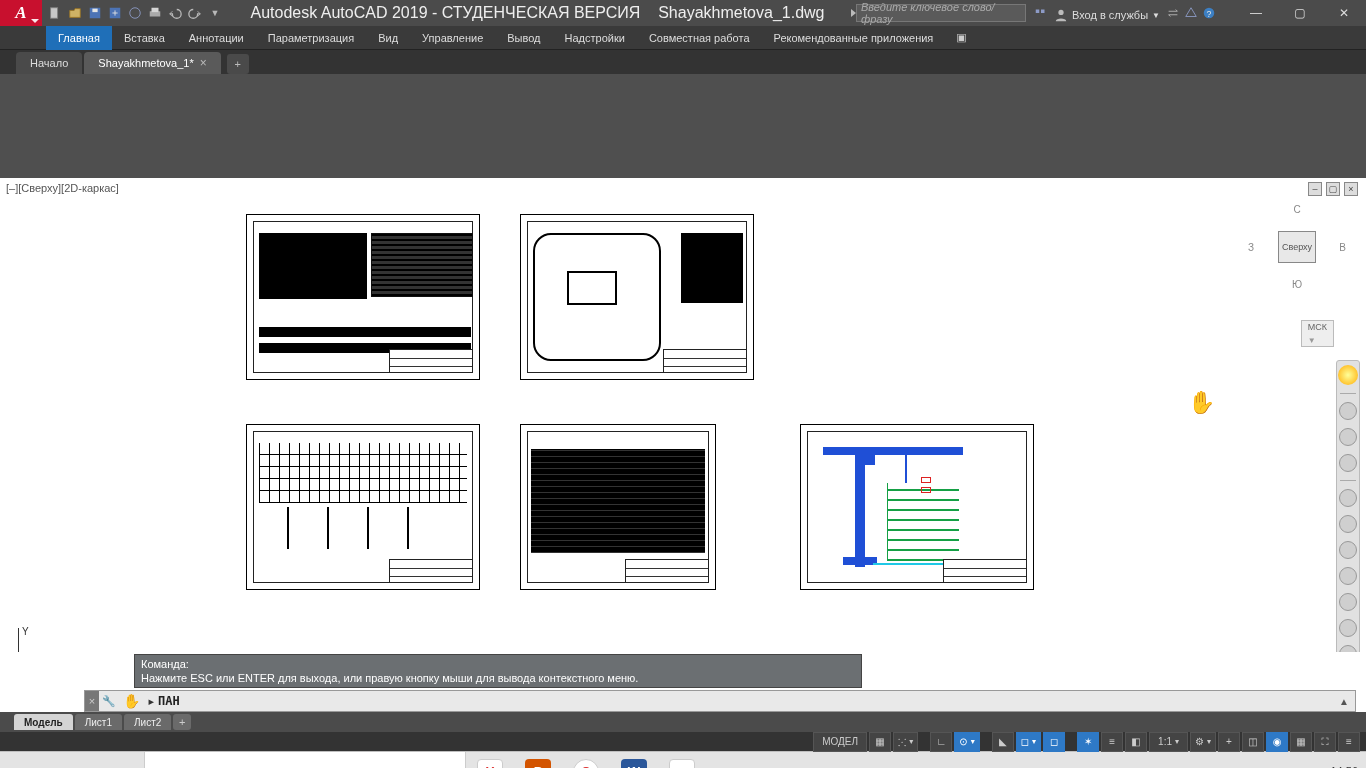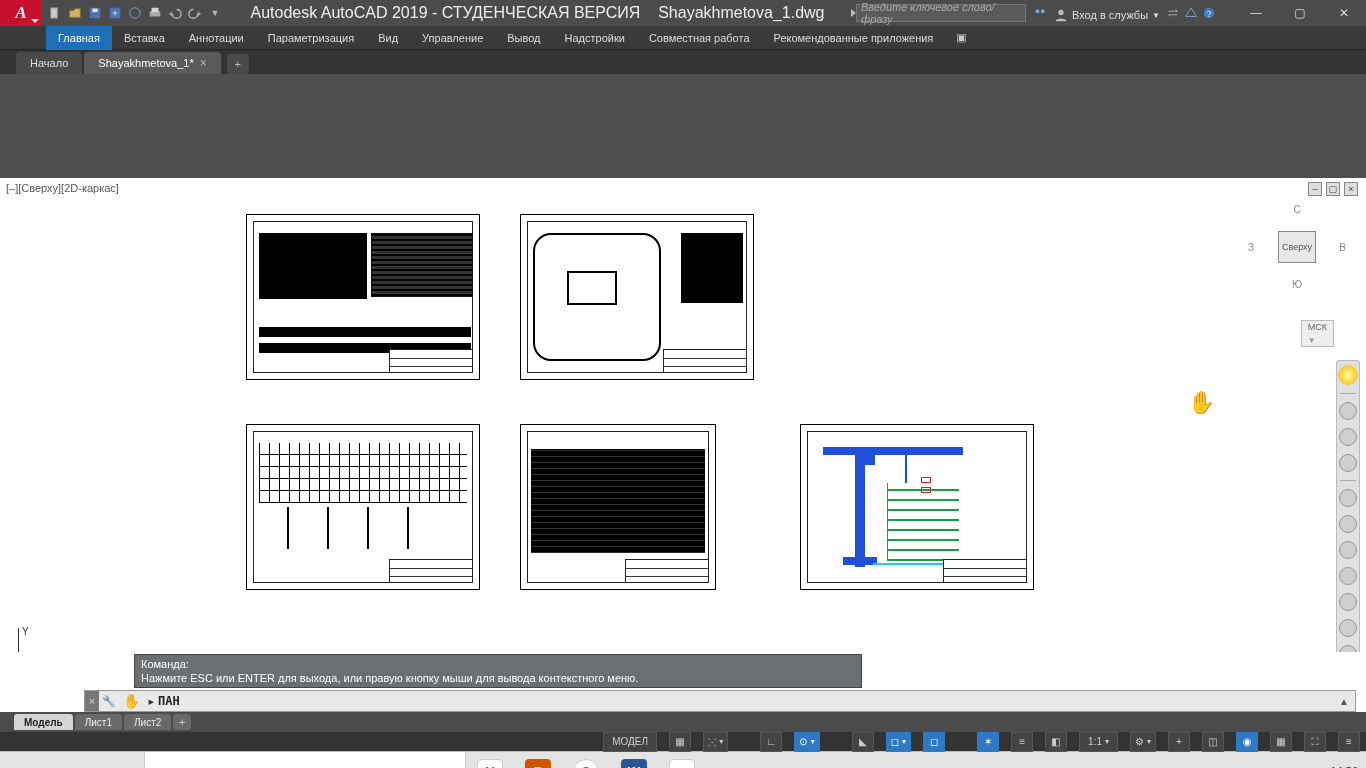--- a/index.html
+++ b/index.html
@@ -122,21 +122,21 @@
 .cmd-text { font-family:Consolas,monospace; font-size:12px; color:#222; font-weight:bold;}
 .cmd-arrow { margin-left:auto; margin-right:6px; font-size:10px; color:#555;}
 
 
 .layout-tabs { height:20px; background:#4b4b4b; display:flex; align-items:center; padding-left:14px; gap:2px;}
 .layout-tab { height:16px; padding:0 10px; background:#6a6a6a; border-radius:3px 3px 0 0; font-size:10px; color:#eee; display:flex; align-items:center;}
 .layout-tab.active { background:#d4d4d4; color:#222; font-weight:bold;}
 .layout-plus { width:18px; height:16px; background:#6a6a6a; border-radius:3px; display:flex; align-items:center; justify-content:center; color:#ccc;}
 
 
-.status-bar { height:19px; background:#333; display:flex; justify-content:flex-end; align-items:center; padding:0 6px; gap:12px;}
+.status-bar { height:19px; background:#333; display:flex; justify-content:flex-end; align-items:center; padding:0 6px; gap:2px;}
 .sb-btn { height:20px; min-width:22px; padding:0 4px; border:1px solid #555; background:#444; color:#ccc; display:flex; align-items:center; justify-content:center; font-size:10px;}
 .sb-btn.lbl { padding:0 8px;}
 .sb-btn.blue { background:#2e79c6; border-color:#2e79c6; color:#fff;}
 .sb-btn .car { margin-left:3px; font-size:8px;}
 
 
 .taskbar { height:40px; background:#e4e4e4; display:flex; align-items:center; border-top:1px solid #bfbfbf;}
 .tb-btn { width:48px; height:40px; display:flex; align-items:center; justify-content:center; font-size:16px; color:#333;}
 .alice { flex:0 0 322px; height:40px; display:flex; align-items:center; background:#fff; border-left:1px solid #ccc; border-right:1px solid #ccc; padding:0 10px; position:relative;}
 .tb-apps { display:flex; height:40px; align-items:center;}

